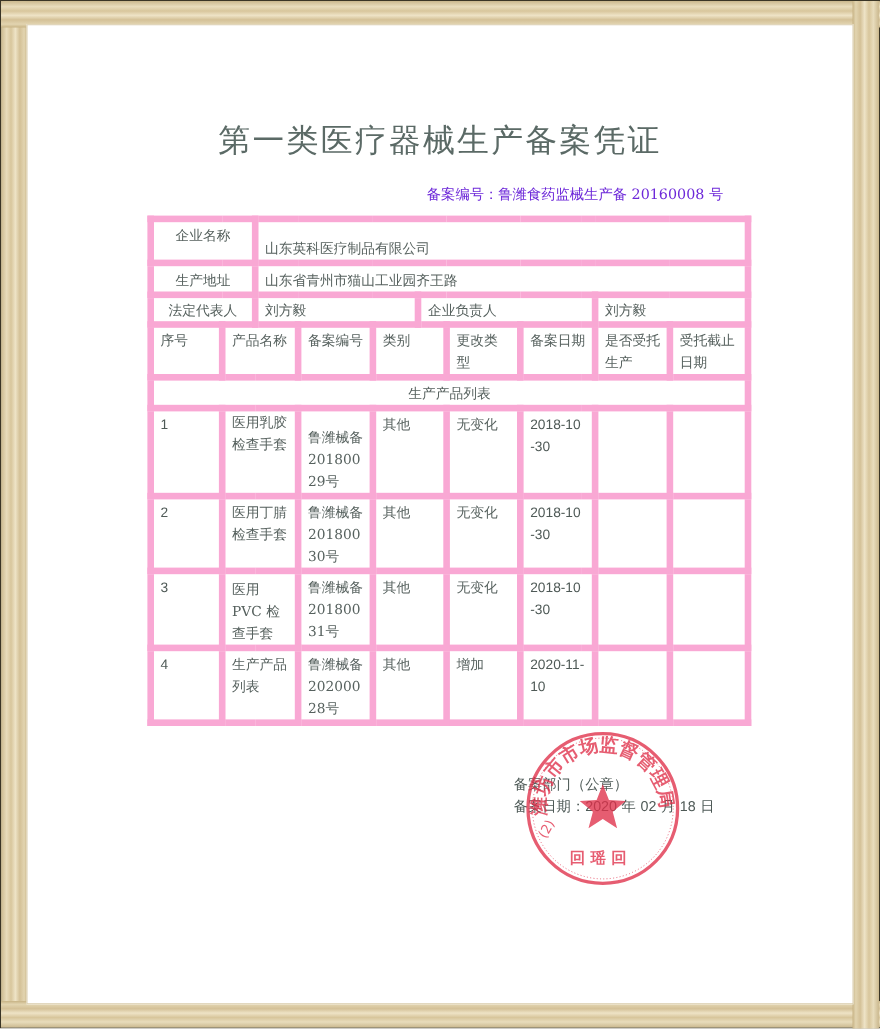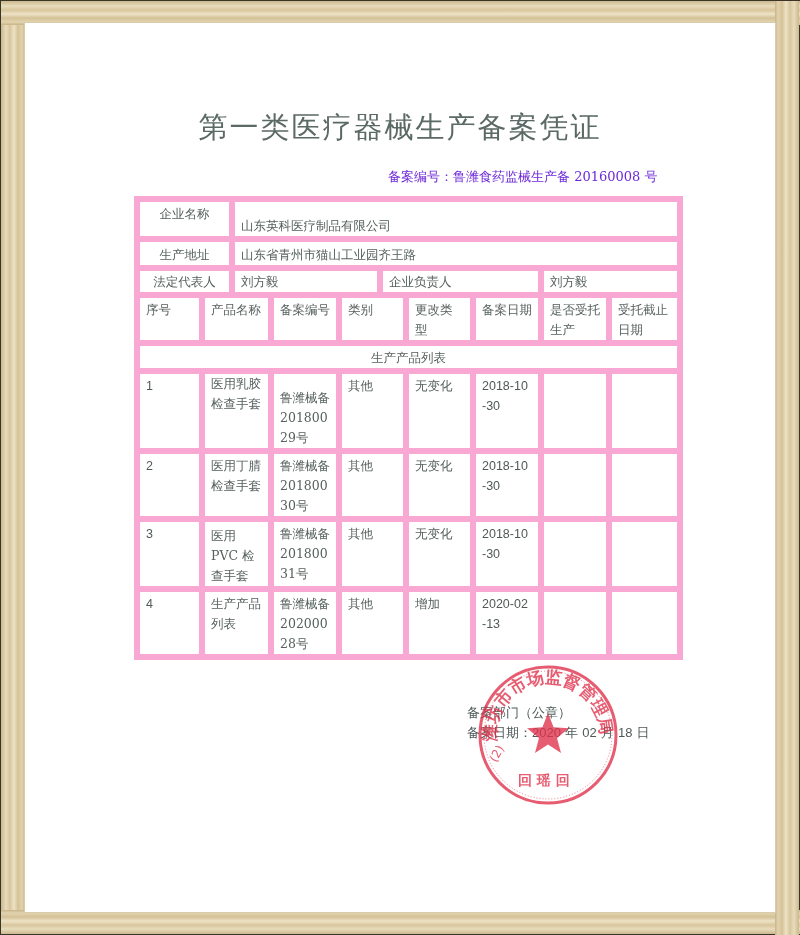--- a/index.html
+++ b/index.html
@@ -139,21 +139,21 @@
     <td colspan="2" class="num" style="padding-top:2px;word-break:break-all">2018-10-30</td>
     <td></td>
     <td></td>
   </tr>
   <tr style="height:64px">
     <td class="num" style="padding-top:2px">4</td>
     <td colspan="2" style="padding-top:2px">生产产品列表</td>
     <td style="padding-top:2px;word-break:break-all">鲁潍械备20200028号</td>
     <td colspan="2" style="padding-top:2px">其他</td>
     <td style="padding-top:2px">增加</td>
-    <td colspan="2" class="num" style="padding-top:2px;word-break:break-all">2020-02-13</td>
+    <td colspan="2" class="num" style="padding-top:2px;word-break:break-all">2020-11-10</td>
     <td></td>
     <td></td>
   </tr>
 </tbody>
   </table>
 
 <div class="footer-dept">备案部门（公章）</div>
 <div class="footer-date">
   <span>备案日期：</span><span class="num">2020</span>
   <span>年</span>

